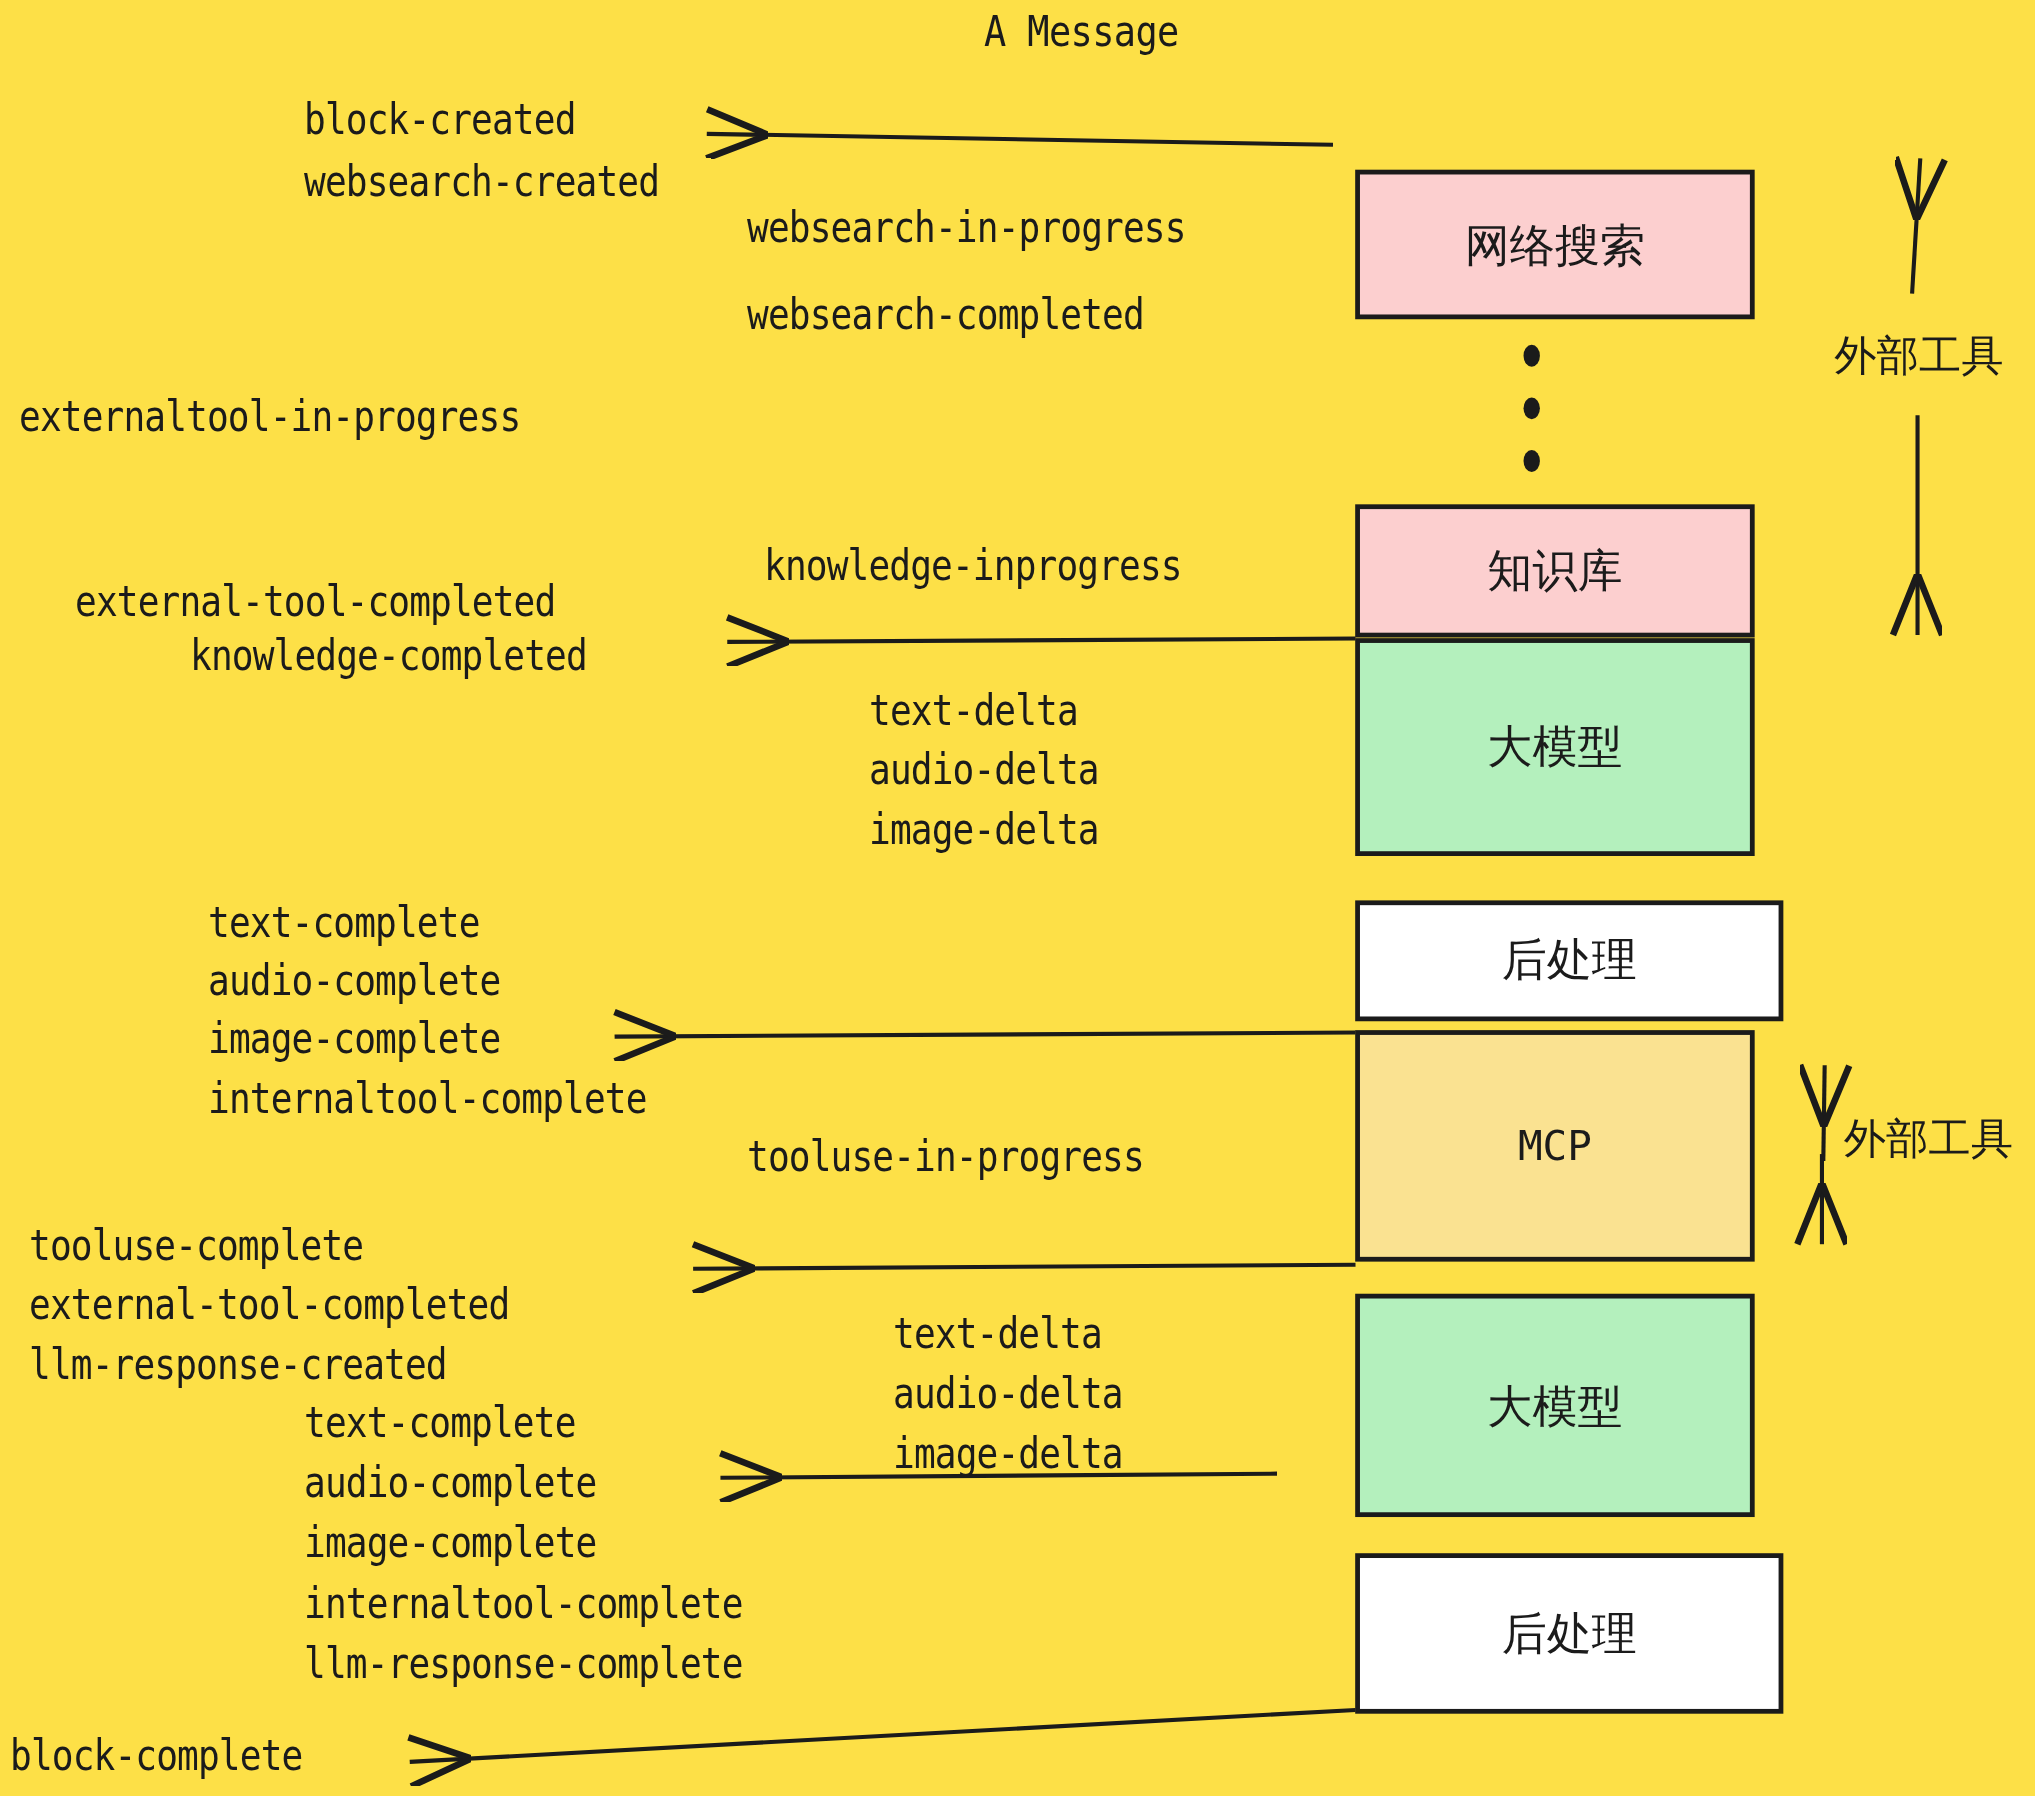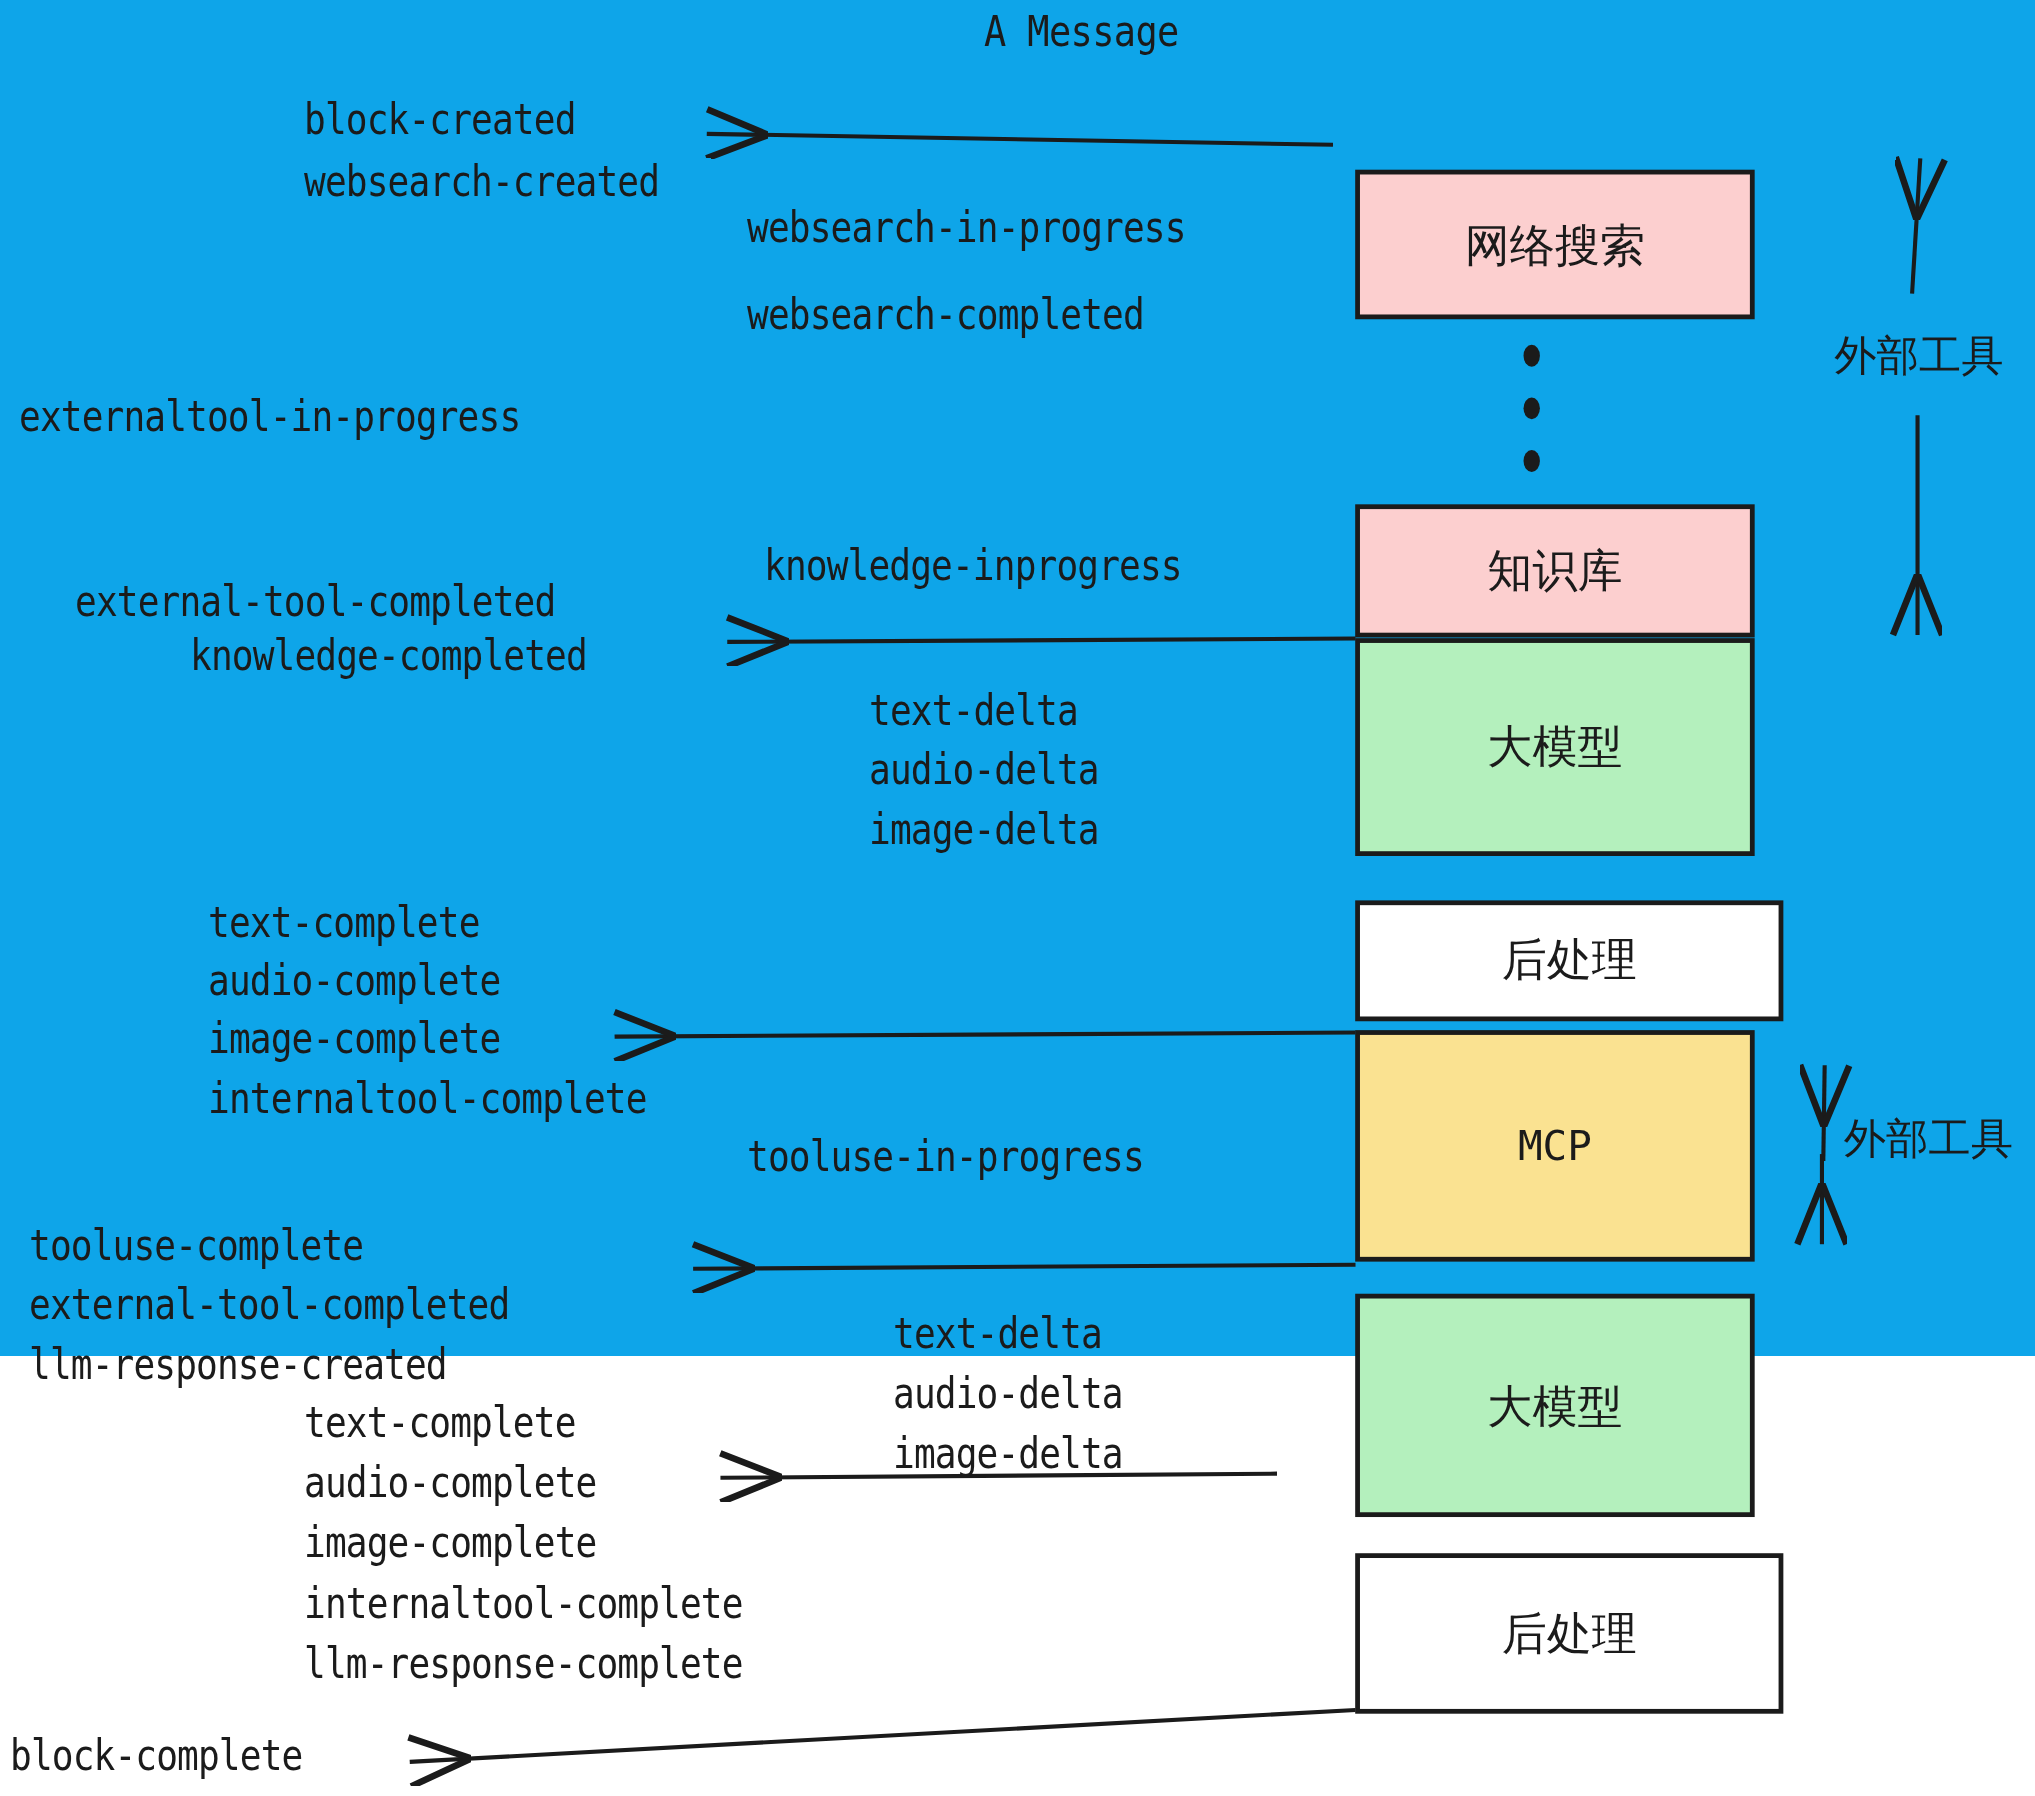--- a/index.html
+++ b/index.html
@@ -9,22 +9,22 @@
   }
   body {
     width: 2035px;
     height: 1796px;
     overflow: hidden;
     font-family: "DejaVu Sans Mono", "Liberation Mono", monospace;
   }
   #stage {
     position: relative;
     width: 2035px;
-    height: 1356px;
-    background: #0ea5e9;
+    height: 1796px;
+    background: #fde047;
   }
   svg.layer {
     position: absolute;
     left: 0;
     top: 0;
     width: 2035px;
     height: 1796px;
   }
   .evt {
     position: absolute;

